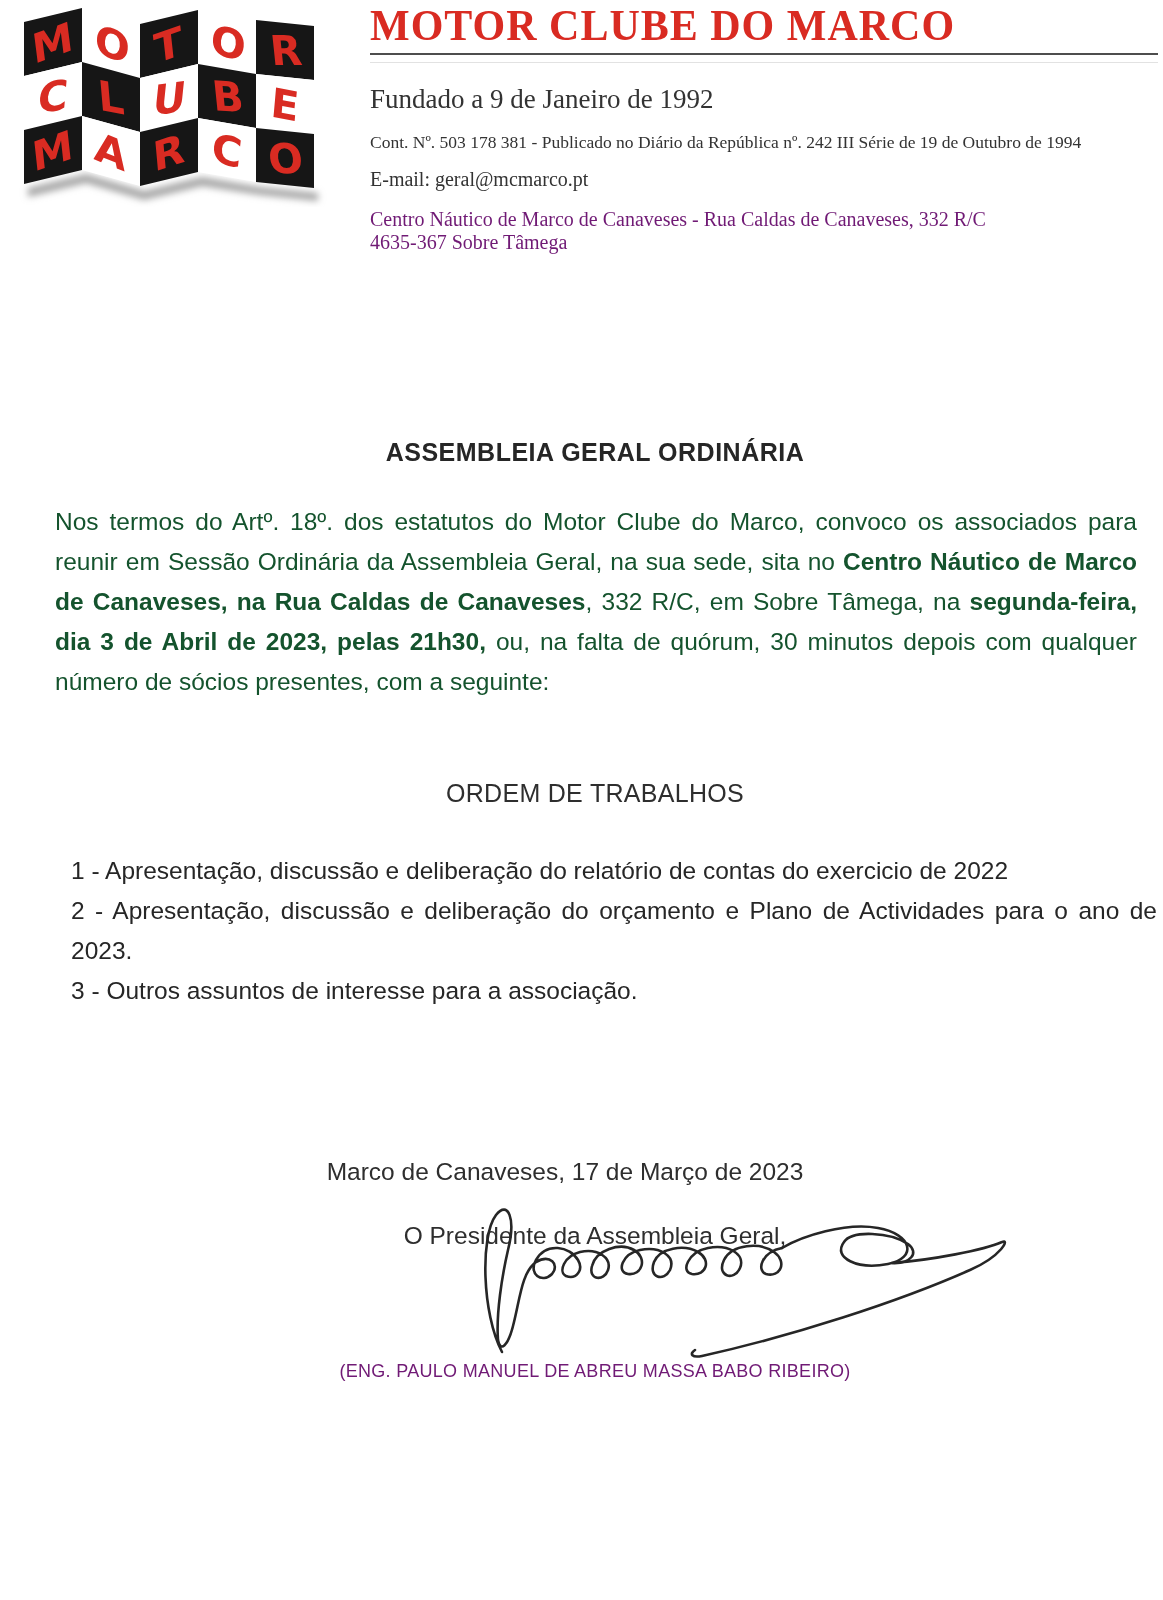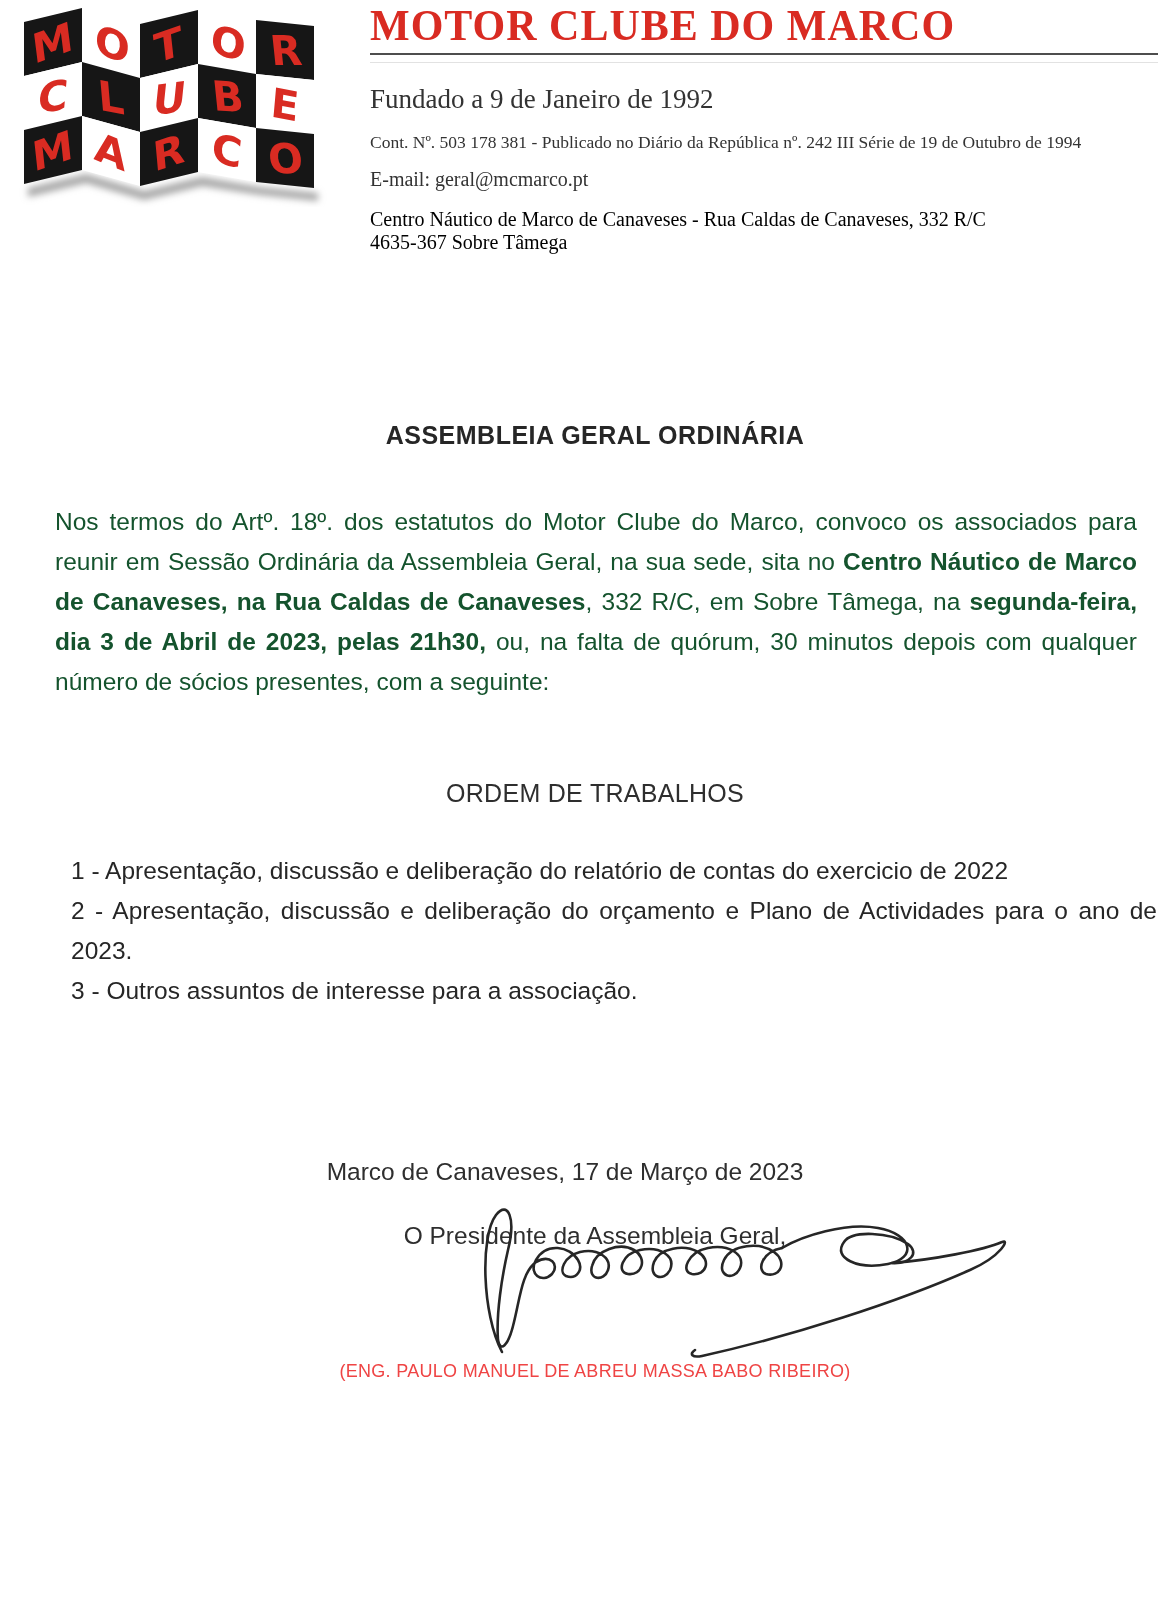--- a/index.html
+++ b/index.html
@@ -31,25 +31,25 @@
     font-size:42px; line-height:44px;
     font-weight:bold; letter-spacing:1px;
     color:var(--brand-red,#d92b22);
     transform:scaleY(1.04);
   }
   .rule-dark  { margin-top:6px; height:2px; background:#4d4d4d; }
   .rule-light { margin-top:7px; height:1px; background:#e2e2e2; }
   .founded      { margin-top:21px; font-size:27px; color:#333; }
   .registration { margin-top:17px;  font-size:17.5px; color:#333; }
   .email        { margin-top:15px; font-size:20px; color:#333; }
-  .address      { margin-top:17px; font-size:20px; line-height:23px; color:#000000; }
+  .address      { margin-top:17px; font-size:20px; line-height:23px; color:#701a75; }
 
   
   .doc-title {
-    position:absolute; top:421px; left:55px; width:1080px;
+    position:absolute; top:438px; left:55px; width:1080px;
     text-align:center; font-size:25px; font-weight:bold; letter-spacing:.5px;
     color:#262626;
   }
   .body-par {
     position:absolute; top:502px; left:55px; width:1082px;
     font-size:24.5px; line-height:40px;
     text-align:justify; color:#14532d;
   }
   .agenda-title {
     position:absolute; top:779px; left:55px; width:1080px;
@@ -69,21 +69,21 @@
   .role-line {
     position:absolute; top:1222px; left:55px; width:1080px;
     text-align:center; font-size:24.5px; color:#2e2e2e;
   }
   .signature-svg {
     position:absolute; left:462px; top:1202px; width:560px; height:170px;
     pointer-events:none;
   }
   .signer-name {
     position:absolute; top:1361px; left:55px; width:1080px;
-    text-align:center; font-size:18px; letter-spacing:.3px; color:#ef4444;
+    text-align:center; font-size:18px; letter-spacing:.3px; color:#701a75;
   }
 </style>
 </head>
 <body>
 
 <div class="page">
 
   <svg class="logo-svg" viewBox="0 0 330 205" aria-hidden="true">
     <defs>
       <filter id="lb" x="-20%" y="-20%" width="140%" height="140%">

